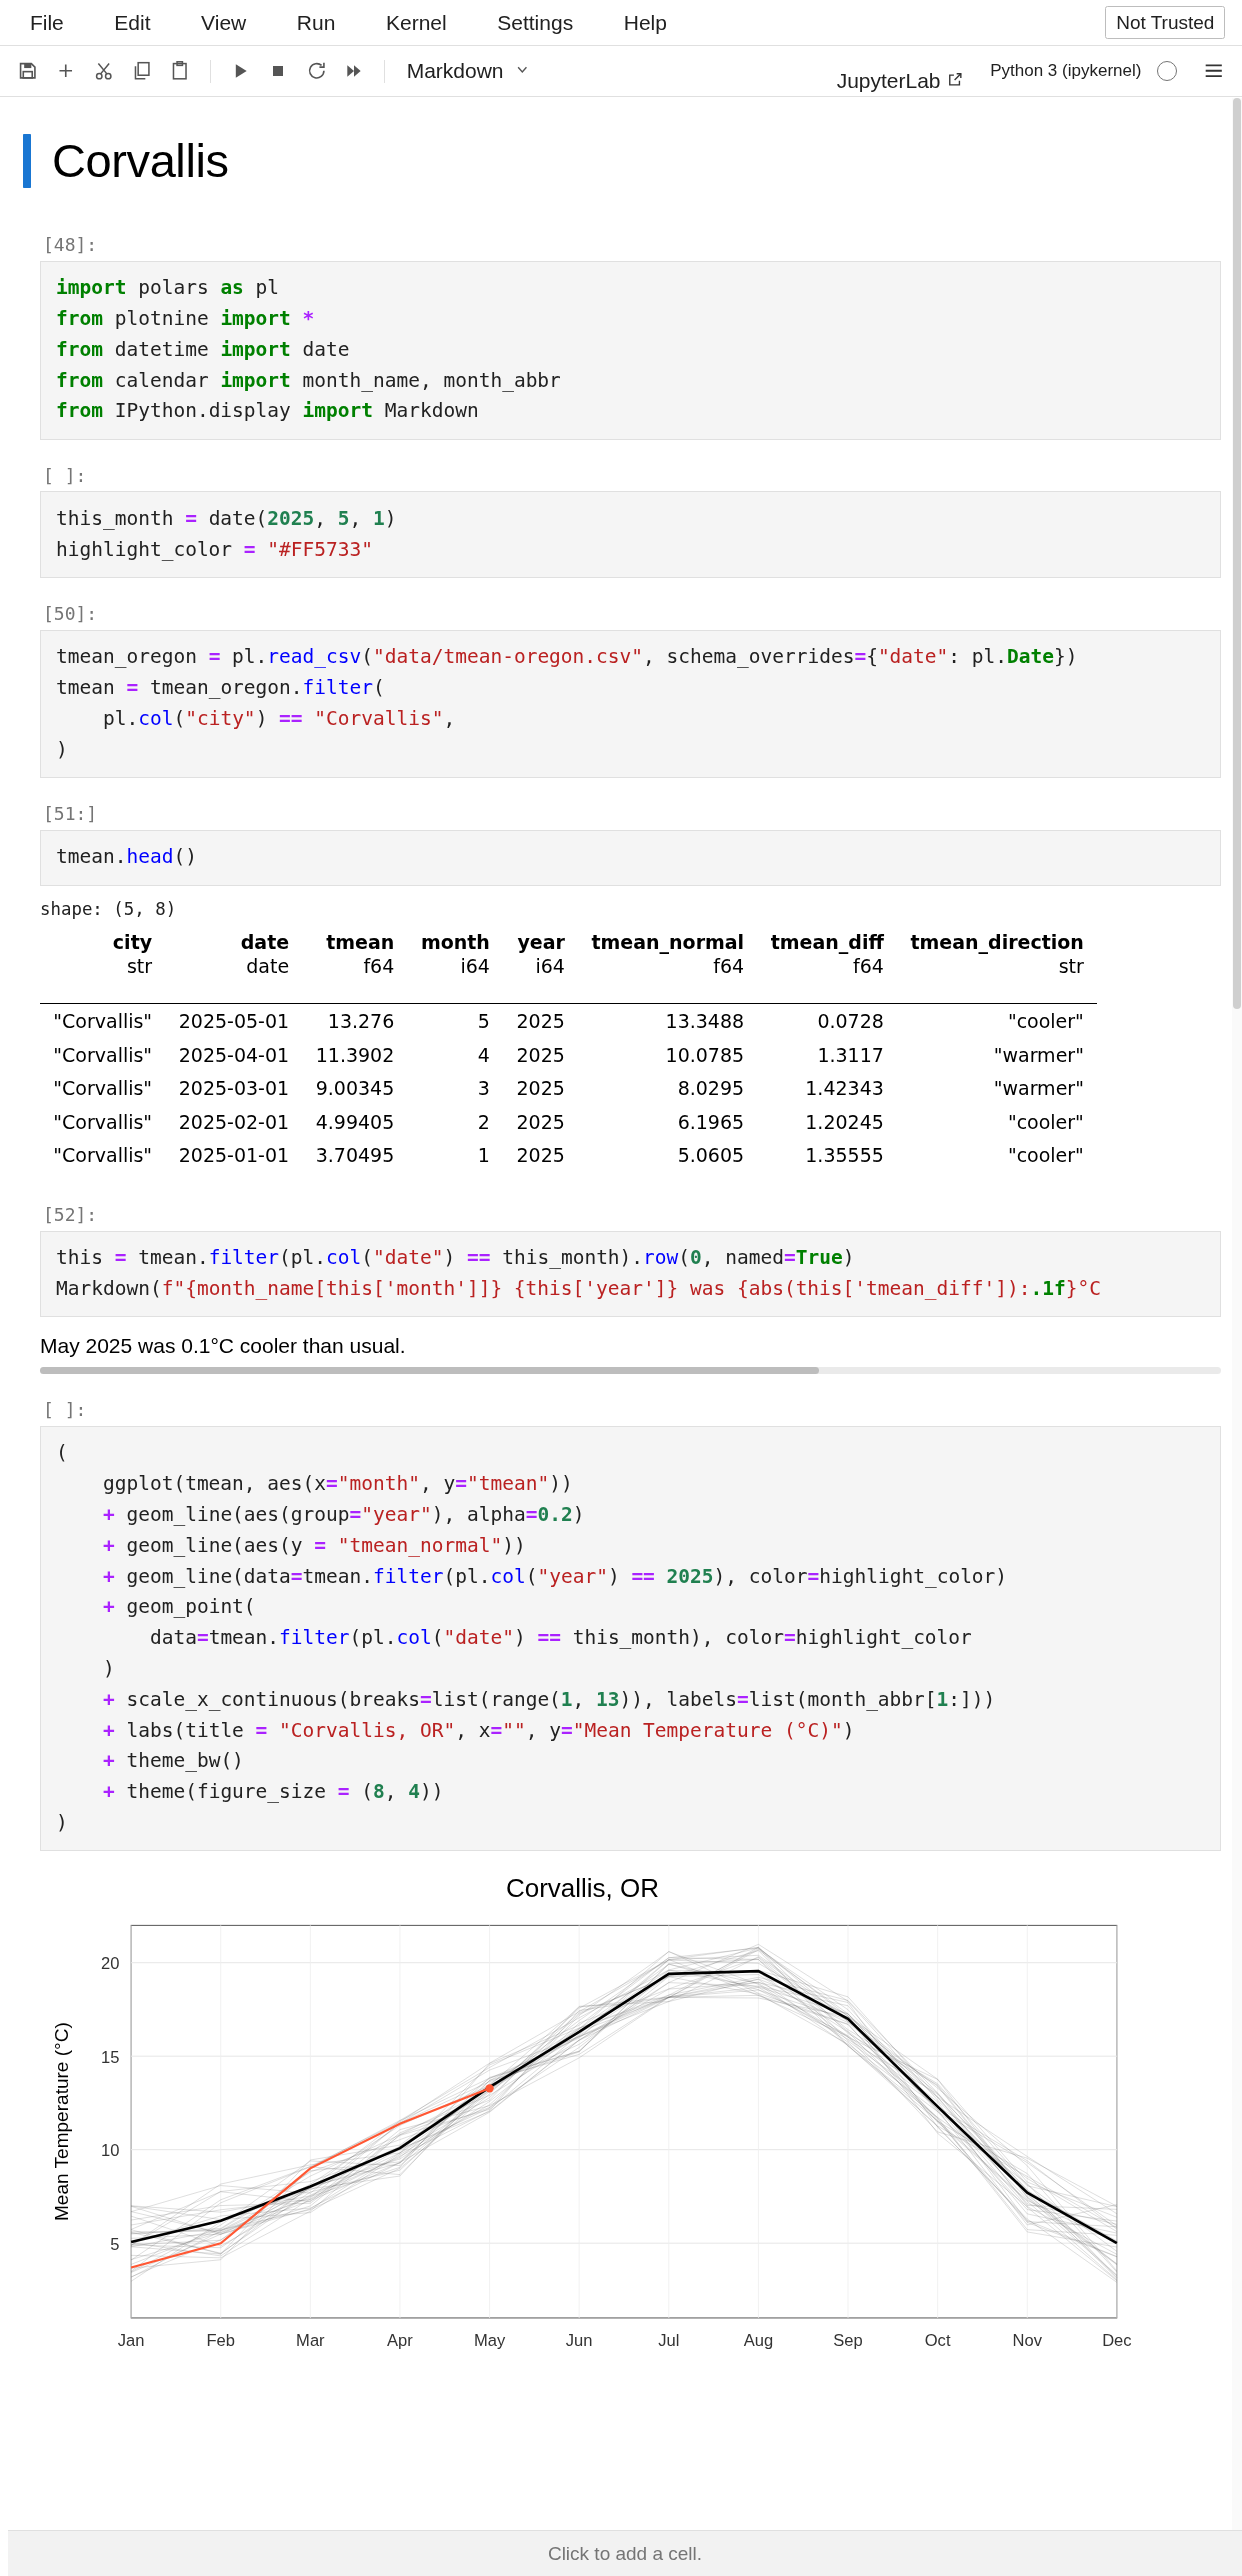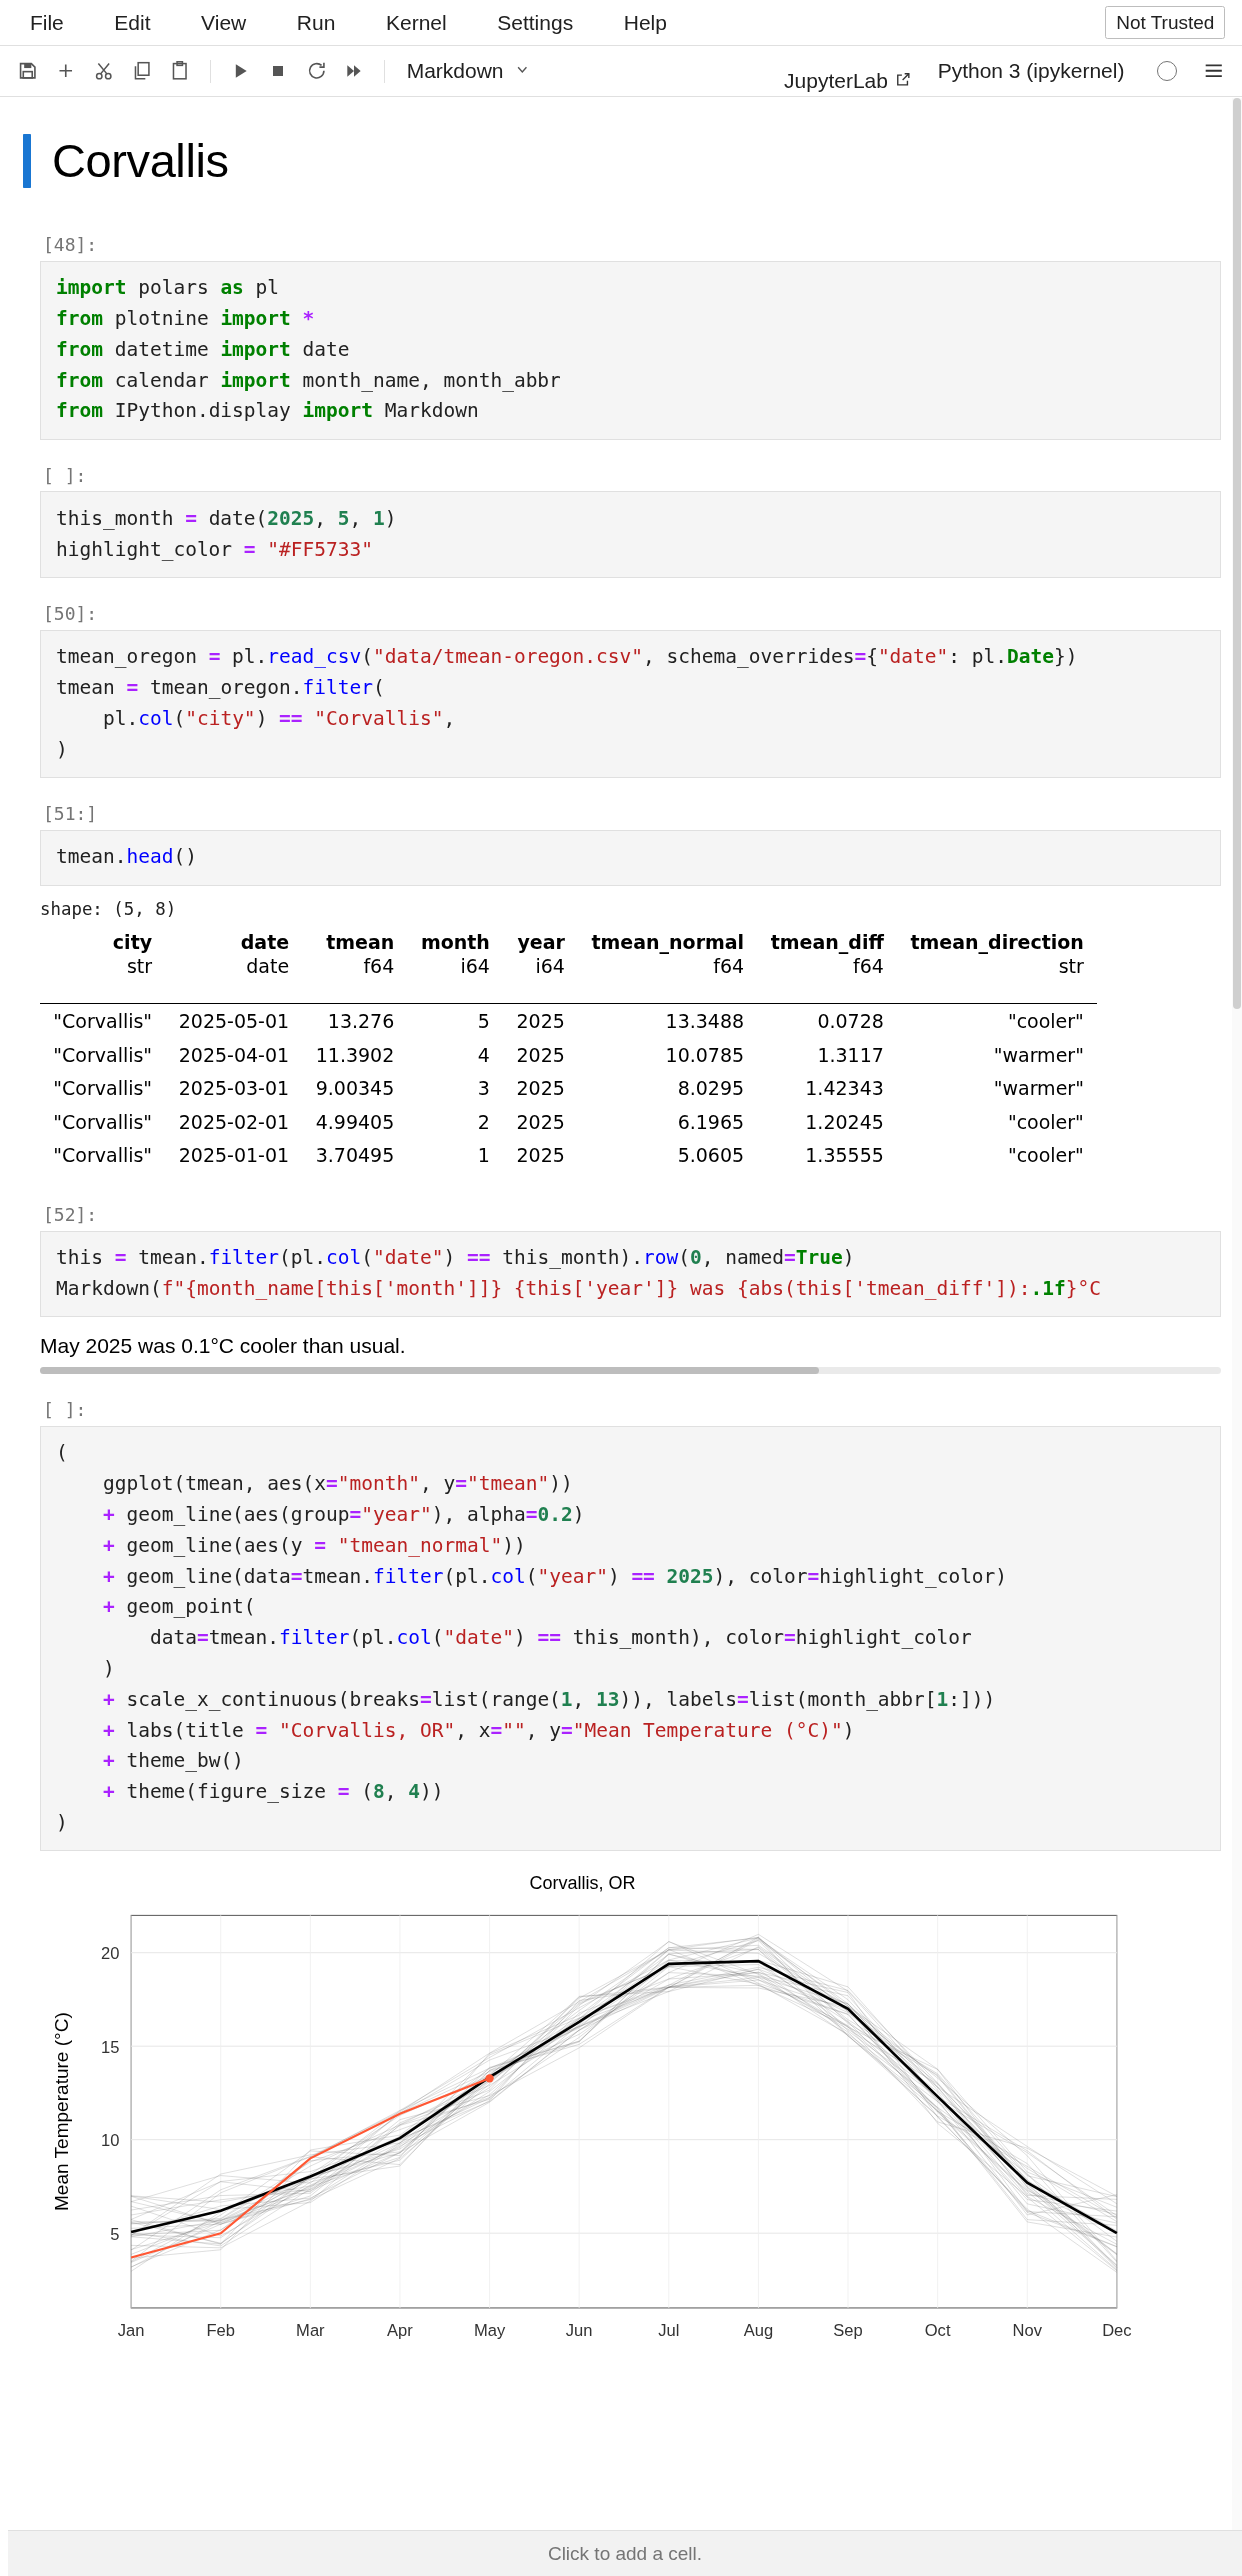--- a/index.html
+++ b/index.html
@@ -86,23 +86,23 @@
   .jlab-link {
     font-size: 21px;
     color: #212121;
     display: flex;
     align-items: center;
     gap: 6.6px;
     margin-right: 21.5px;
     margin-top: 20px;
   }
   .kernel-name {
-    font-size: 21px;
+    font-size: 17px;
     color: #212121;
-    margin-right: 28px;
+    margin-right: 11px;
   }
   .kernel-idle {
     width: 18px; height: 18px;
     border: 1.7px solid #757575;
     border-radius: 50%;
     margin-right: 15px;
   }
 
   
   .notebook {
@@ -221,21 +221,21 @@
     background: #bdbdbd;
     border-radius: 4.1px;
   }
 
   
   .plot-wrap {
     padding: 21.5px 0 8.3px 40px;
   }
   .plot-title {
     text-align: center;
-    font-size: 18px;
+    font-size: 26px;
     color: #000;
     width: 1085px;
     margin-bottom: 8.3px;
   }
   .plot-area { position: relative; width: 1110px; height: 464px; }
 
   
   .footer {
     position: absolute;
     left: 8px; right: 0; bottom: 0;

